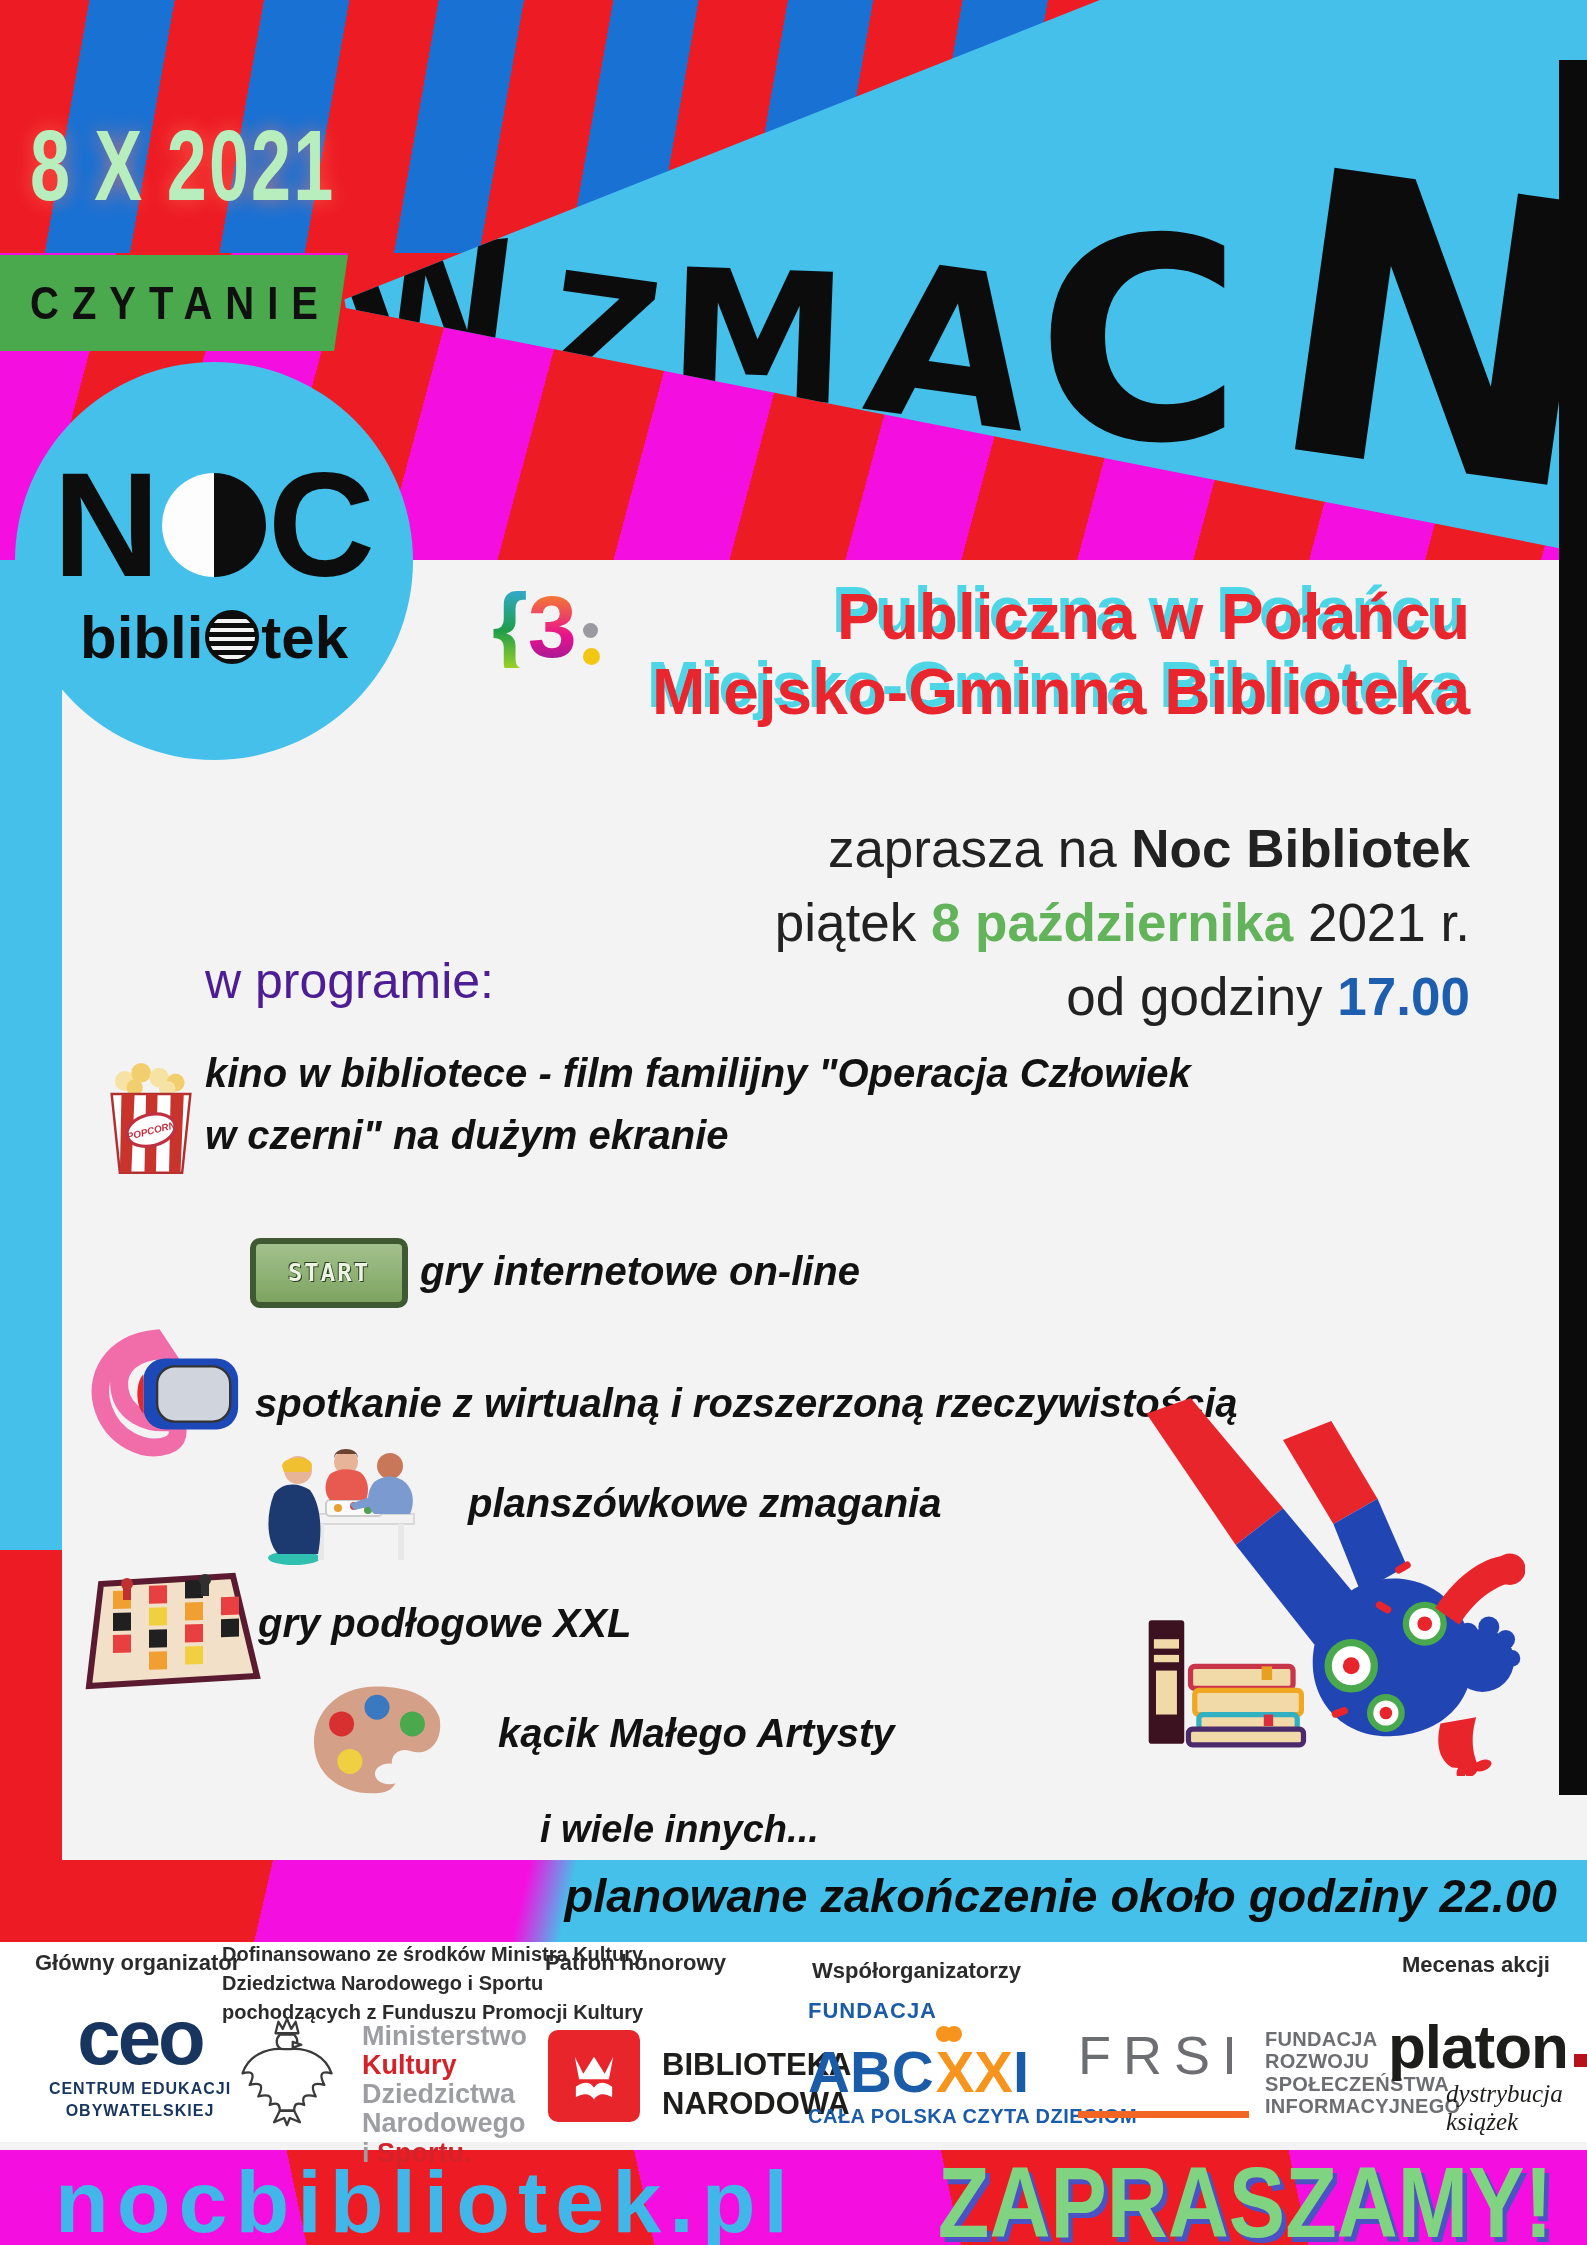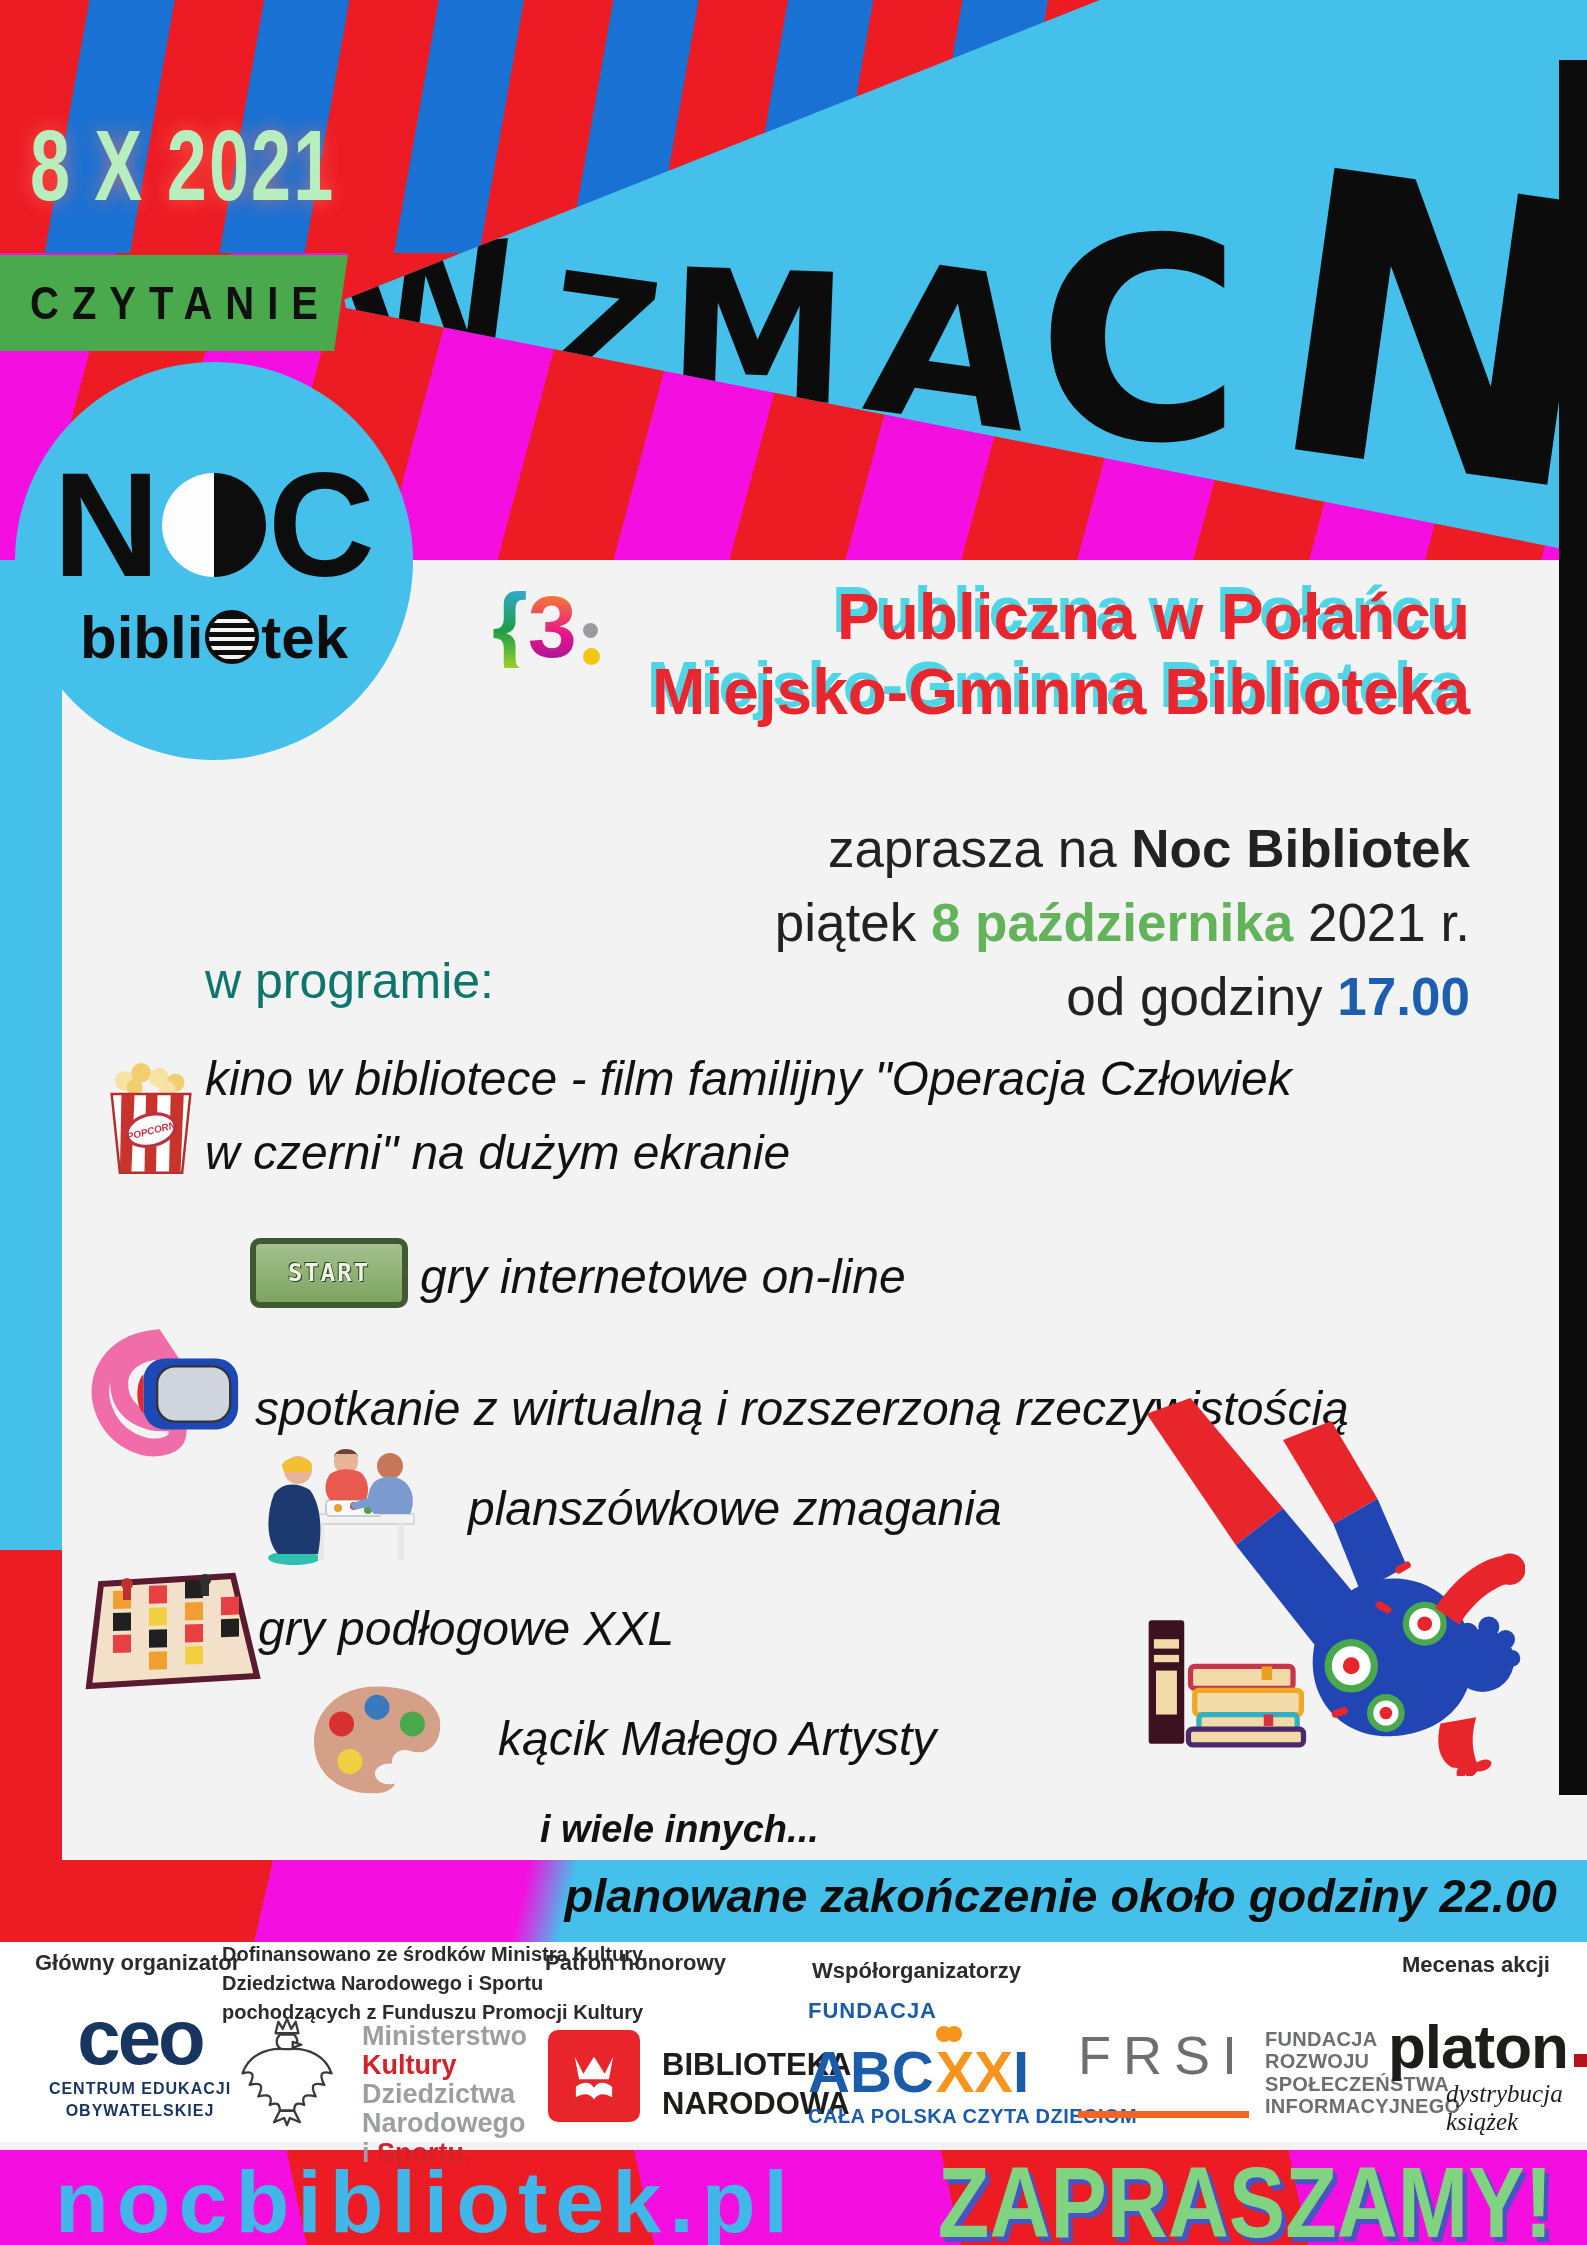--- a/index.html
+++ b/index.html
@@ -54,23 +54,23 @@
   .lib-colon{display:flex;flex-direction:column;justify-content:flex-end;height:80px;margin-left:6px;gap:10px;}
   .dot-grey{width:15px;height:15px;border-radius:50%;background:#9a9aa0;}
   .dot-yellow{width:17px;height:17px;border-radius:50%;background:#f2c713;}
 
   .heading{right:117px;top:580px;text-align:right;z-index:7;font-size:64px;line-height:1.17;
     font-weight:800;color:#e9262d;text-shadow:-5px -7px 0 #4fd6e6;}
   .invite{right:117px;top:812px;text-align:right;z-index:7;font-size:53px;line-height:74px;color:#222;}
   .invite b{font-weight:700;}
   .green-date{color:#62b35a;font-weight:700;}
   .blue-time{color:#1d5fae;font-weight:700;}
-  .prog-label{left:205px;top:952px;font-size:50px;color:#0f766e;z-index:7;}
-
-  .item{position:absolute;z-index:7;font-size:48px;font-weight:400;font-style:italic;color:#121212;
+  .prog-label{left:205px;top:952px;font-size:50px;color:#4c1d95;z-index:7;}
+
+  .item{position:absolute;z-index:7;font-size:40px;font-weight:700;font-style:italic;color:#121212;
     white-space:pre-line;line-height:1.55;}
   .start-btn{left:250px;top:1238px;width:146px;height:58px;z-index:7;border:6px solid #3f5a33;
     border-radius:10px;background:linear-gradient(#a3c18e,#7da45f);display:flex;align-items:center;
     justify-content:center;font-family:"DejaVu Sans Mono",monospace;font-weight:700;font-size:24px;
     color:#eef4e4;letter-spacing:2px;text-shadow:1px 1px 0 #2c401f,-1px -1px 0 #2c401f;}
   .more{left:540px;top:1808px;font-size:38px;font-weight:700;font-style:italic;color:#121212;z-index:7;}
 
   
   .ending-band{left:0;top:1860px;width:1587px;height:82px;z-index:4;
     background:linear-gradient(103deg,#ed1c24 0 17%,#f50ee0 17% 33%,#45c0ea 36% 100%);}

